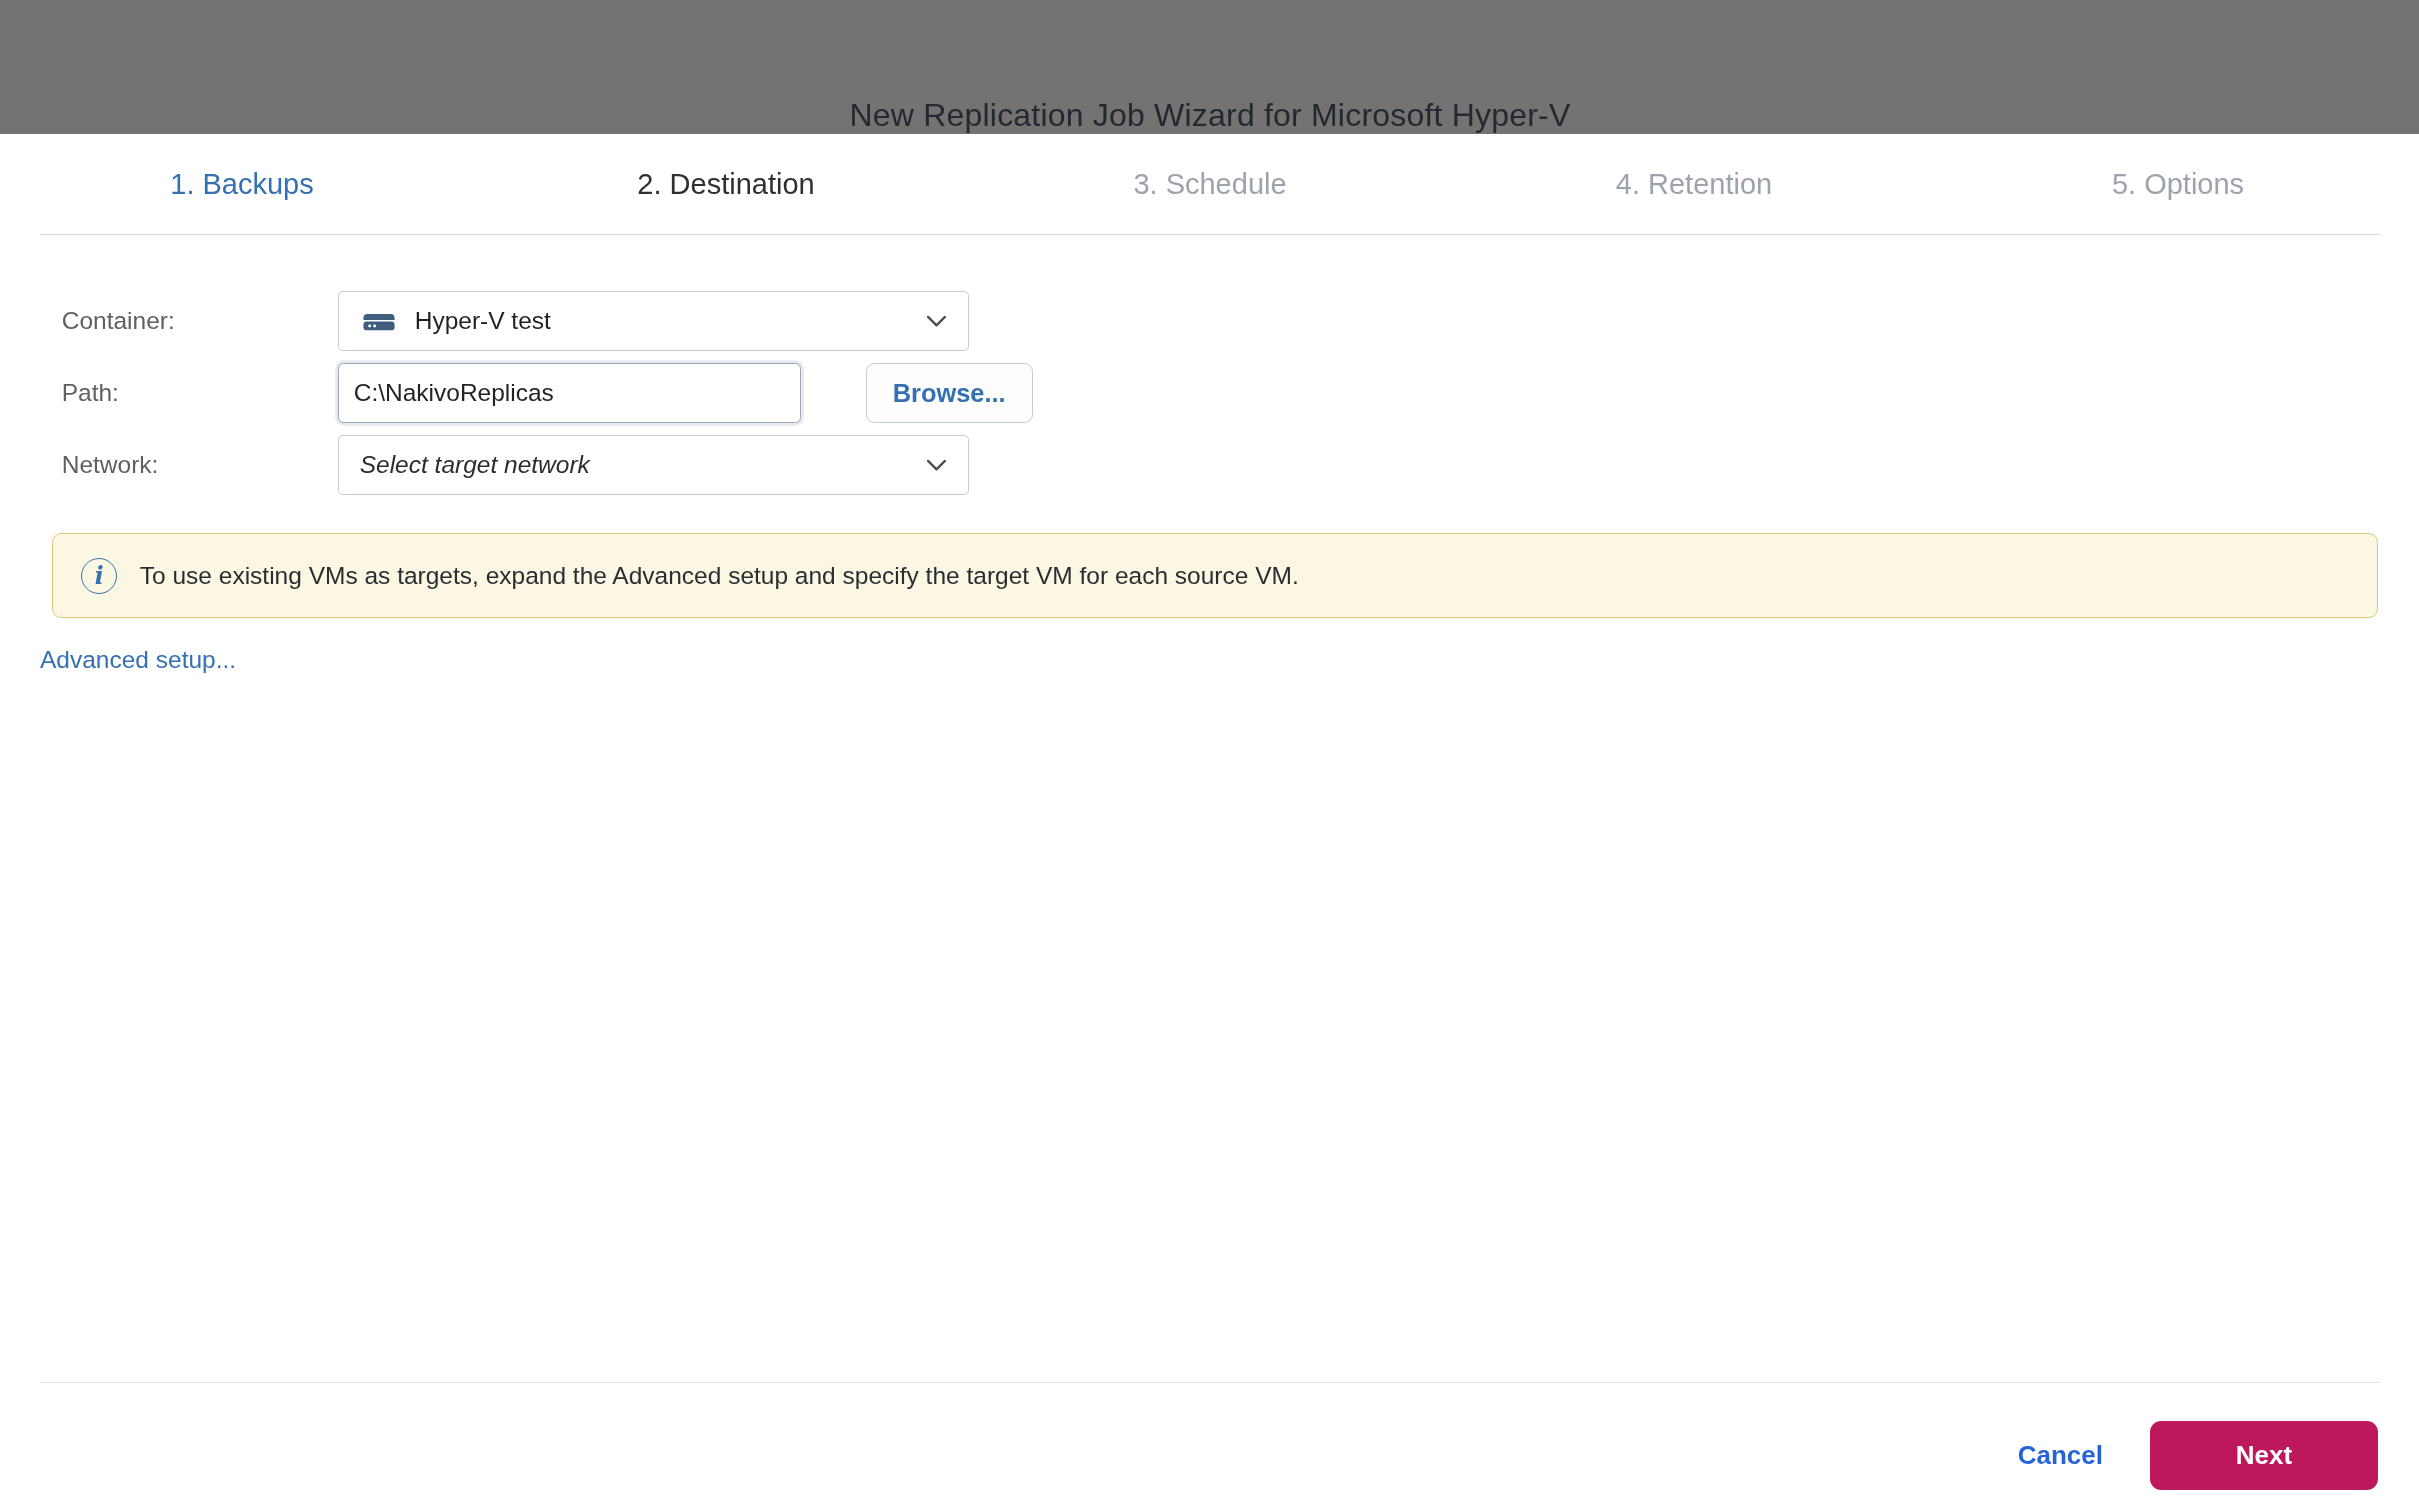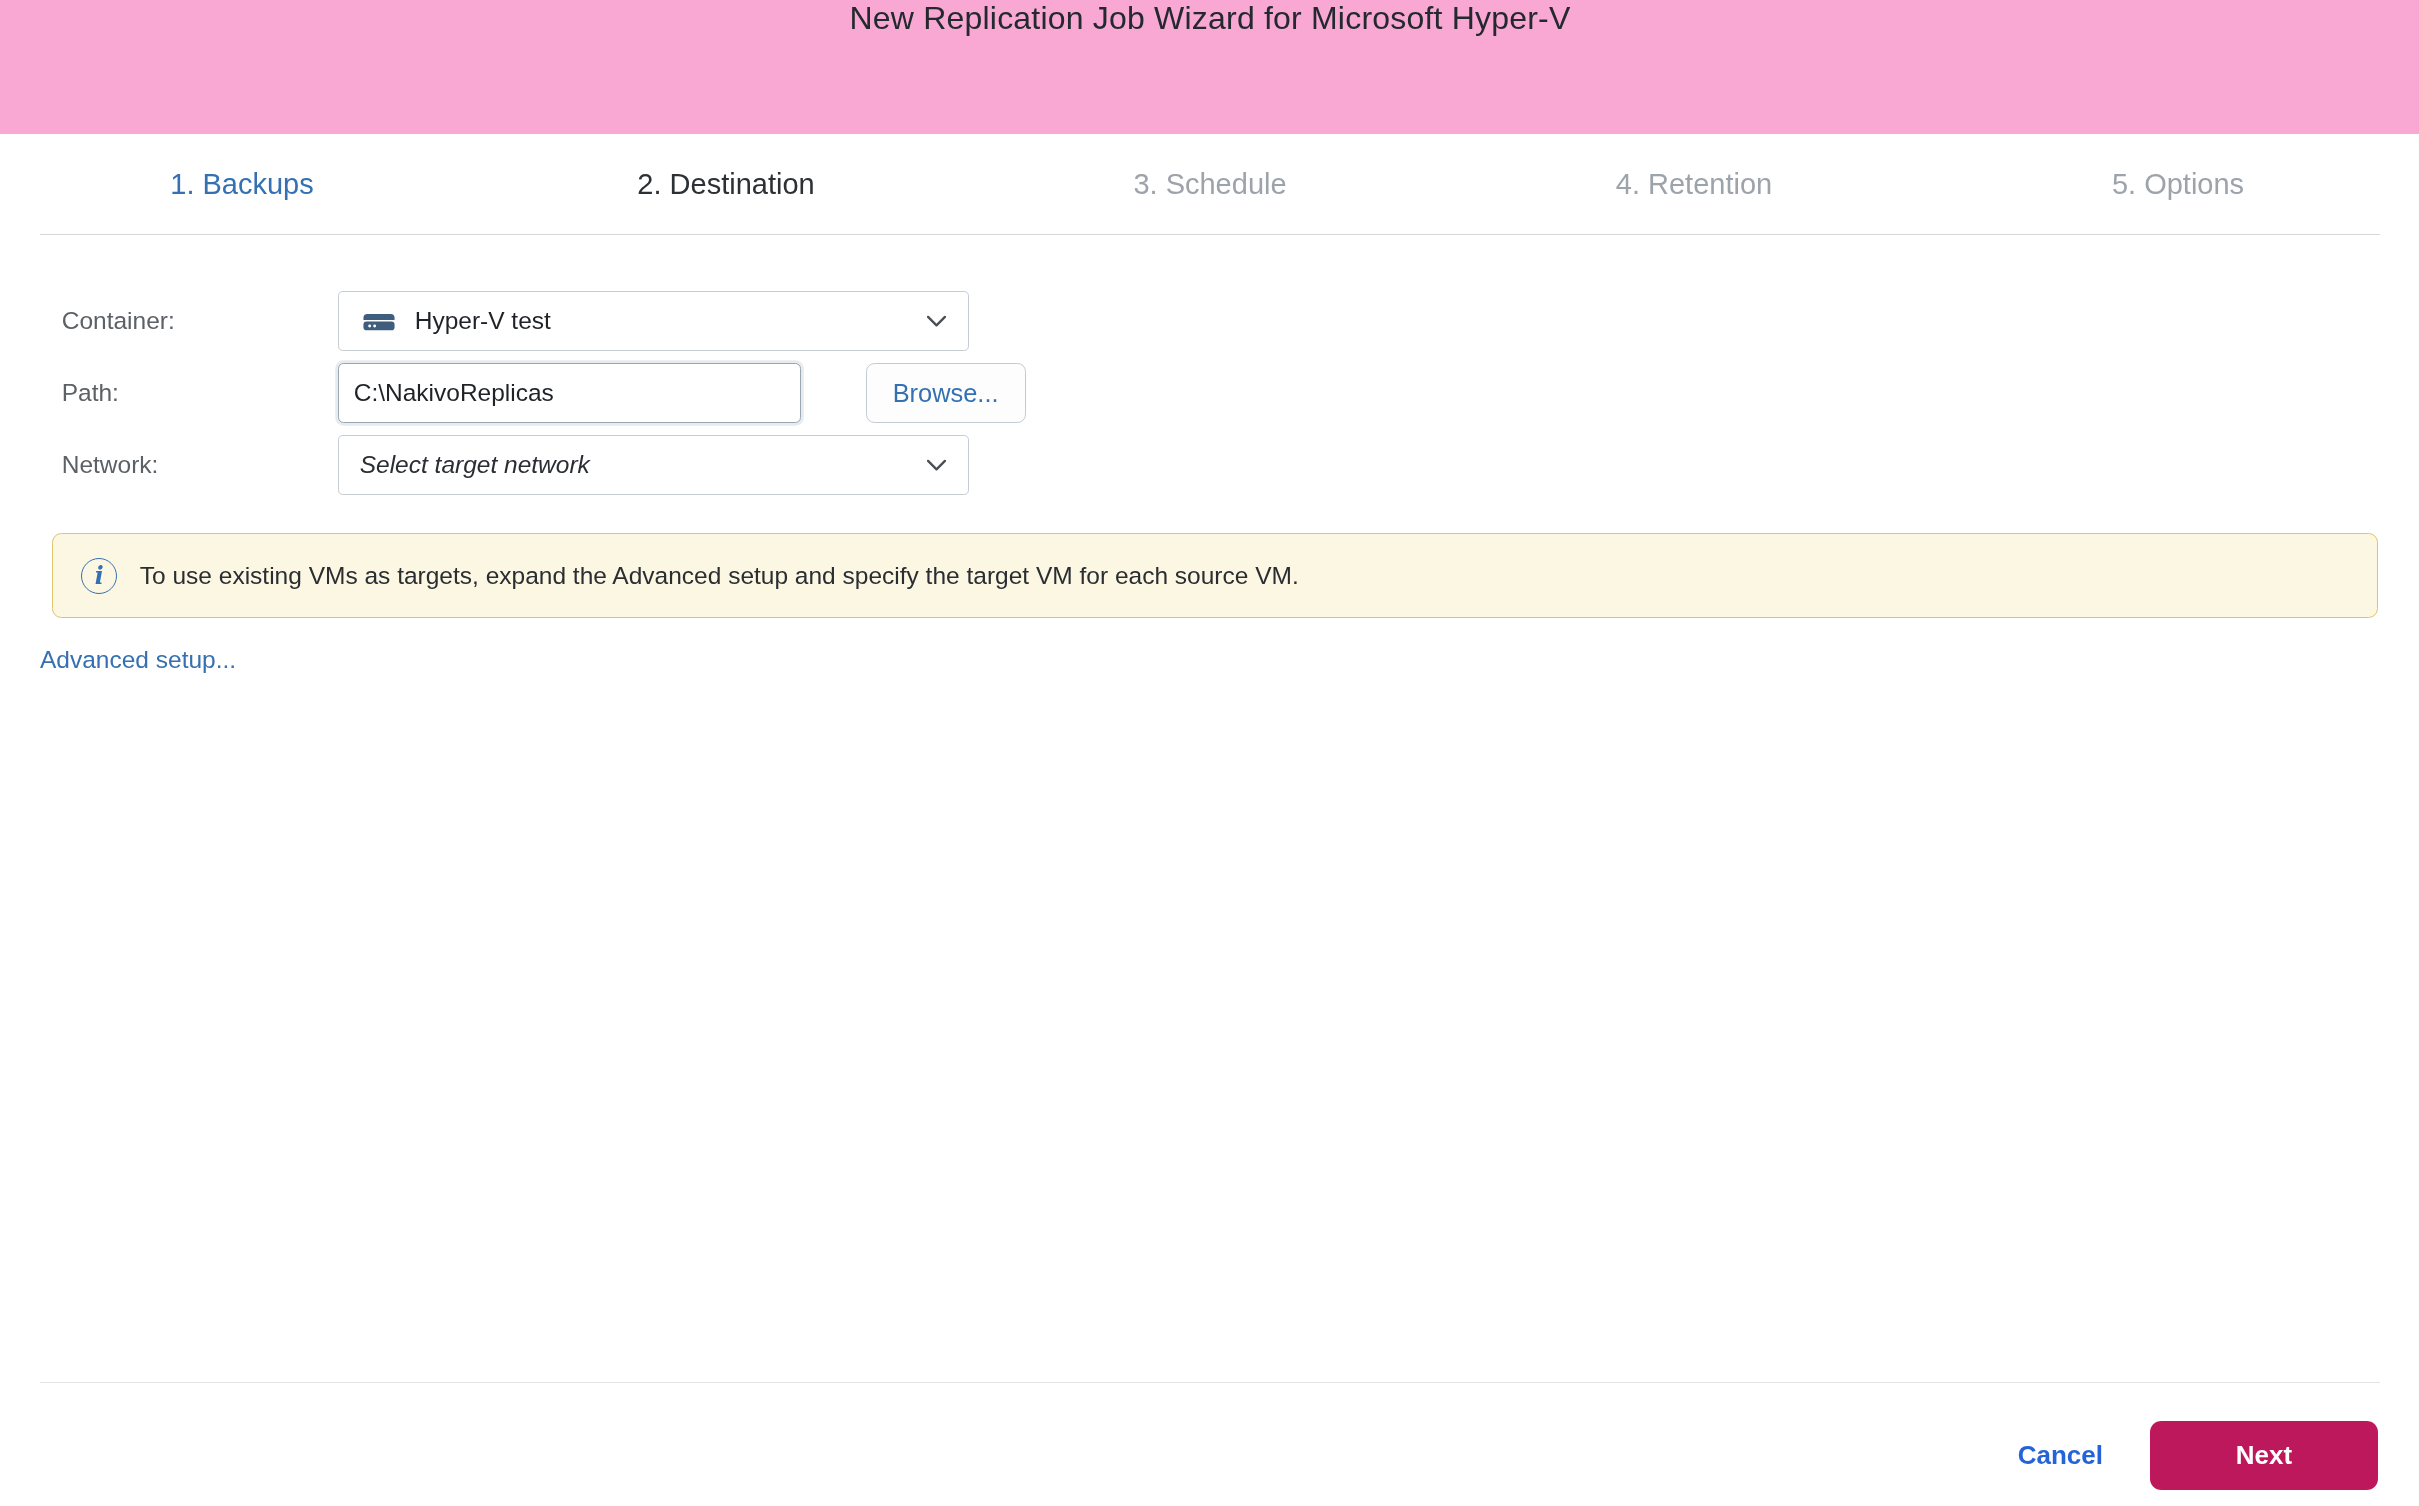--- a/index.html
+++ b/index.html
@@ -8,22 +8,22 @@
     font-family:"Liberation Sans", sans-serif;
     background:#ffffff;
     color:#24292f;
     position:relative;
     overflow:hidden;
   }
 
   
   .titlebar {
     height:134px;
-    background:#f9a8d4;
-    display:flex; align-items:flex-start; justify-content:center;
+    background:#737373;
+    display:flex; align-items:flex-end; justify-content:center;
   }
   .titlebar h1 { font-size:32px; font-weight:500; color:#24292f; letter-spacing:0.2px; }
 
   
   .steps { display:flex; height:100px; align-items:center; }
   .step { flex:1; text-align:center; font-size:29px; cursor:default; }
   .step.completed { color:#3470b2; cursor:pointer; }
   .step.current   { color:#2c3136; }
   .step.upcoming  { color:#9ca3ab; }
   .steps-divider { border-top:0.9px solid #d6d9dc; margin:0 40px; }
@@ -55,21 +55,21 @@
     box-shadow:0 0 0 2.8px rgba(120,140,160,0.18);
     padding:0 15px;
     font-size:24.5px; color:#1f2328;
     font-family:"Liberation Sans", sans-serif;
     outline:none;
   }
   .browse-btn {
     margin-left:17px; height:60px; padding:0 26px;
     border:0.9px solid #c3cad1; border-radius:8.5px;
     background:#fdfdfd;
-    color:#3470b2; font-weight:normal; font-size:25.4px;
+    color:#3470b2; font-weight:bold; font-size:25.4px;
     font-family:"Liberation Sans", sans-serif;
     cursor:pointer;
   }
 
   
   .info-banner {
     margin-top:38px; margin-left:12.2px;
     min-height:85px;
     background:#fcf7e2;
     border:0.9px solid #dfc56e;

